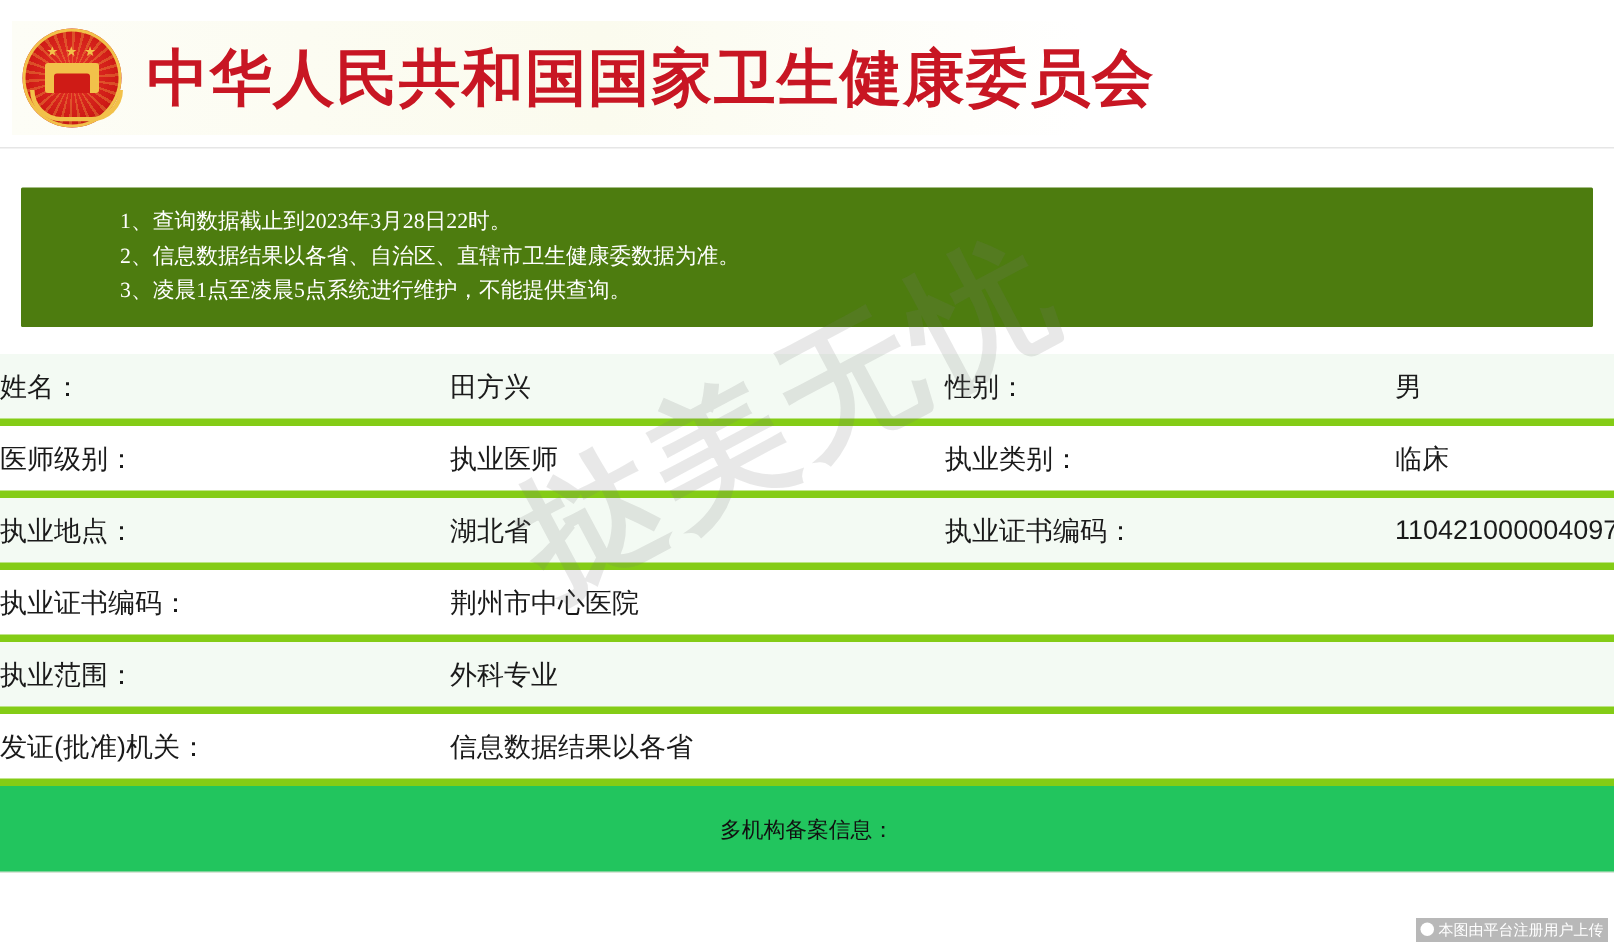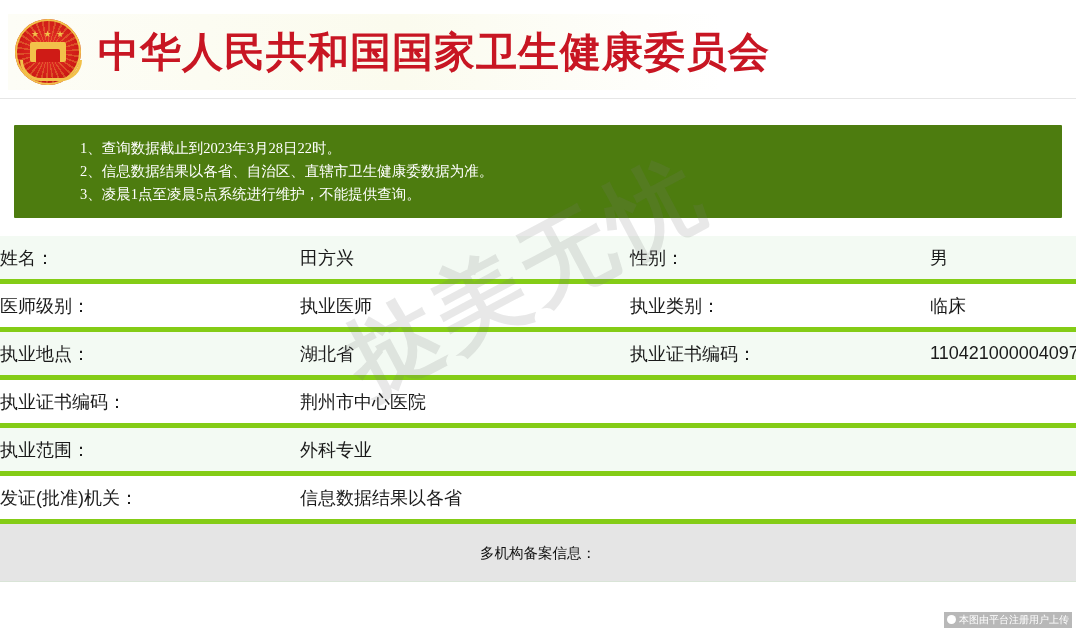--- a/index.html
+++ b/index.html
@@ -171,21 +171,21 @@
     width: 146px;
   }
   tr.row-white td { background: #ffffff; }
 
   .multi-title {
     text-align: center;
     font-size: 14.5px;
     color: #111111;
     padding: 20px 0 18px 0;
     border-bottom: 1px solid #d9e4d7;
-    background: #e5e5e5;
+    background: #22c55e;
   }
 
   .close-row {
     text-align: center;
     padding-top: 52px;
     font-size: 17px;
     color: #111111;
   }
   .close-link {
     color: #111111;

